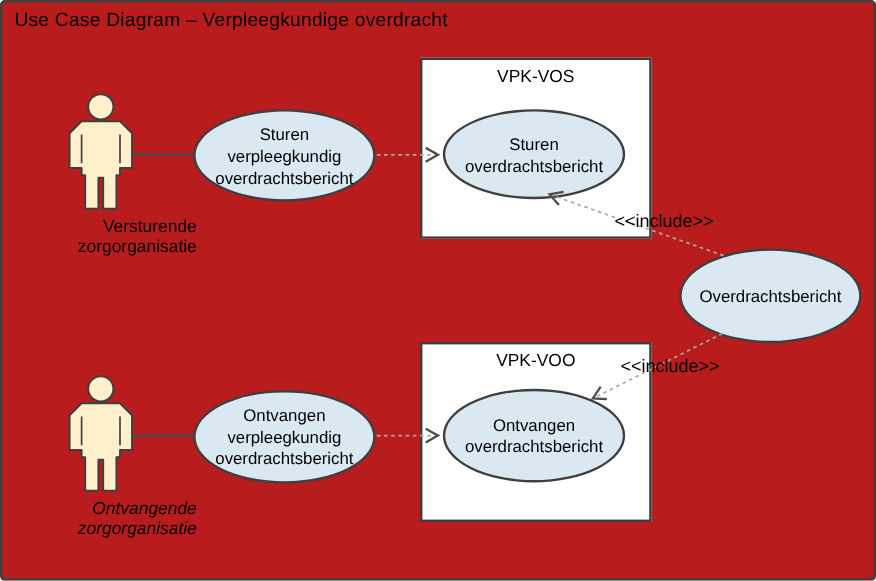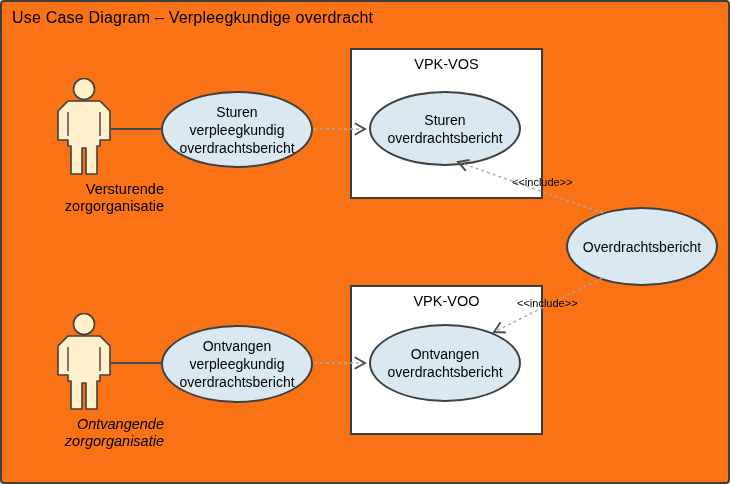--- a/index.html
+++ b/index.html
@@ -1,18 +1,18 @@
 <!DOCTYPE html>
 <html><head>
 <meta charset="utf-8">
 <style>
   html,body{margin:0;padding:0;background:#fff;font-family:"Liberation Sans",sans-serif;}
   .canvas{
     position:relative;width:730px;height:484px;box-sizing:border-box;
-    background:#f97316;border:2px solid #3f3f3f;border-radius:4px;overflow:hidden;
+    background:#b91c1c;border:2px solid #3f3f3f;border-radius:4px;overflow:hidden;
   }
   .title{
     position:absolute;left:10px;top:7px;font-size:16px;color:#000;letter-spacing:0.2px;
   }
   
   .sysbox{
     position:absolute;box-sizing:border-box;border:2px solid #3c3c3c;background:#ffffff;z-index:1;
   }
   .sysbox-label{
     position:absolute;top:6px;left:0;width:100%;text-align:center;font-size:14.5px;color:#000;
@@ -40,21 +40,21 @@
     margin-top:5px;white-space:pre-line;font-size:14.5px;line-height:17px;color:#000;
   }
   
   .connectors{
     position:absolute;left:0;top:0;width:730px;height:484px;z-index:3;pointer-events:none;
   }
   .assoc{stroke:#4a4a4a;stroke-width:2;}
   .dashed{stroke:#a9a9a9;stroke-width:1.4;stroke-dasharray:3 3;fill:none;}
   
   .include-label{
-    position:absolute;font-size:11px;color:#000;z-index:4;background:transparent;
+    position:absolute;font-size:15px;color:#000;z-index:4;background:transparent;
   }
   .il1{left:510px;top:174px;}
   .il2{left:515px;top:295px;}
 </style>
 </head>
 <body>
 
 <div class="canvas">
 
   <div class="title">Use Case Diagram – Verpleegkundige overdracht</div>

